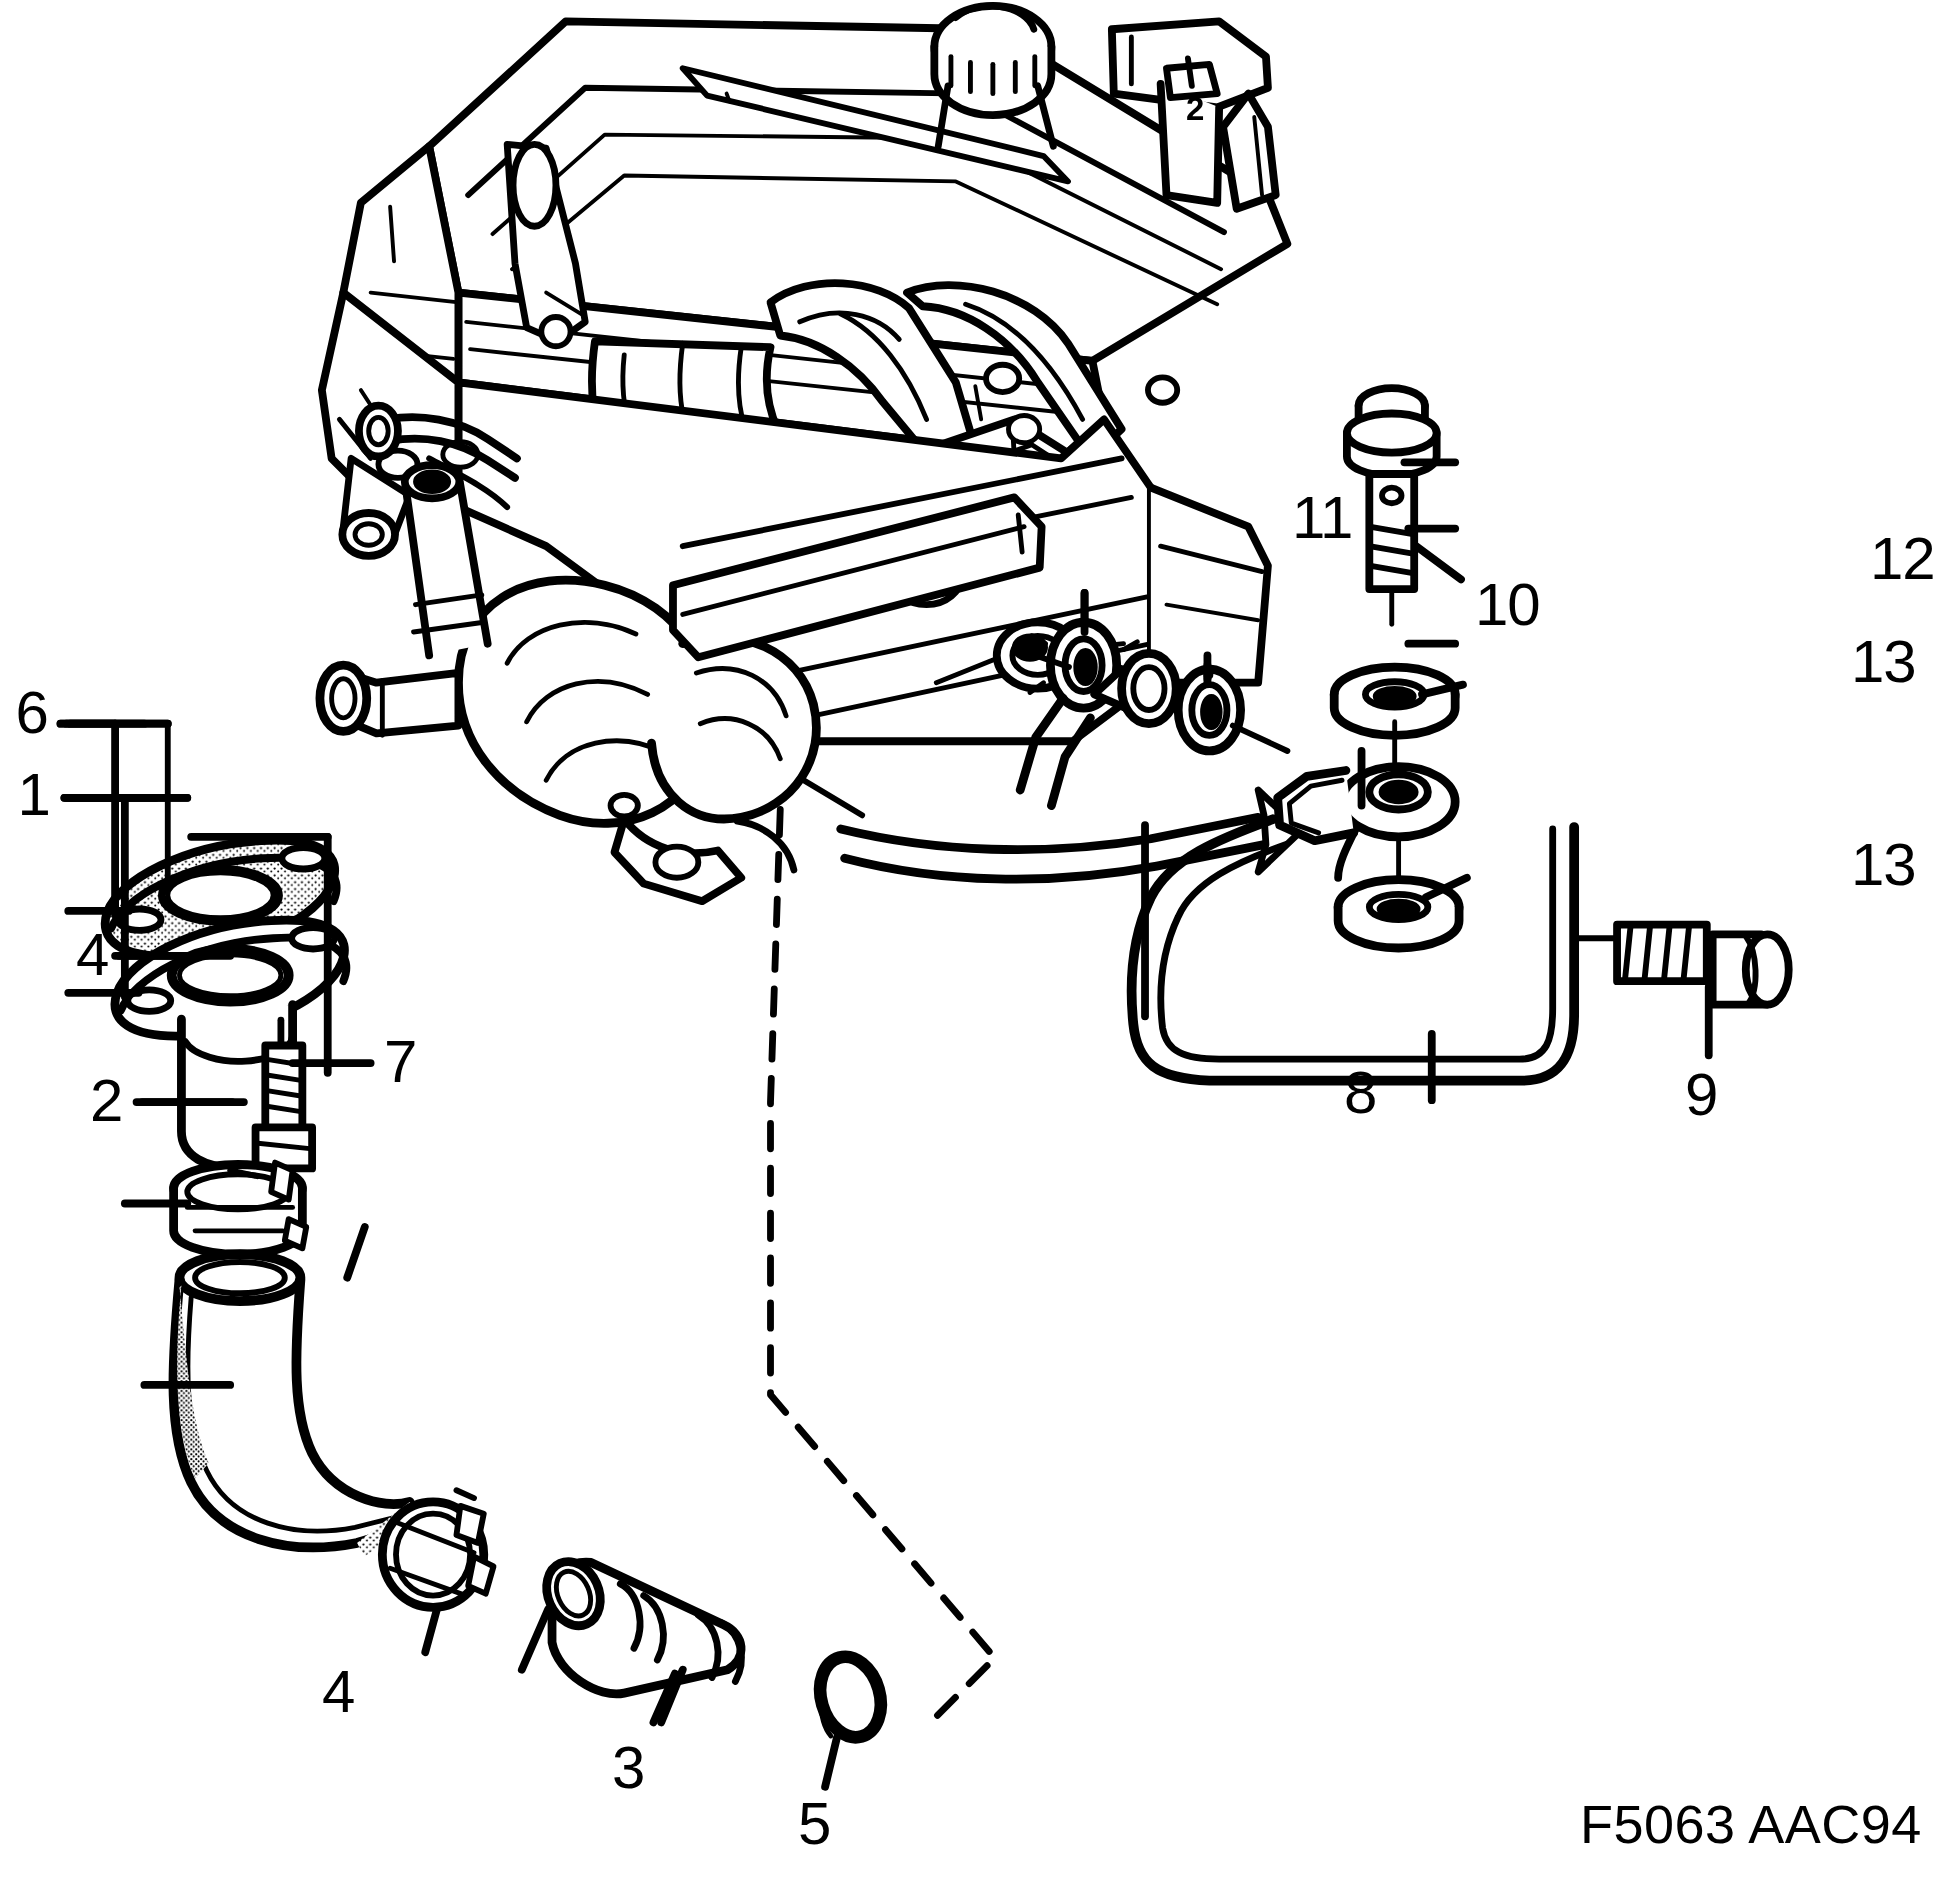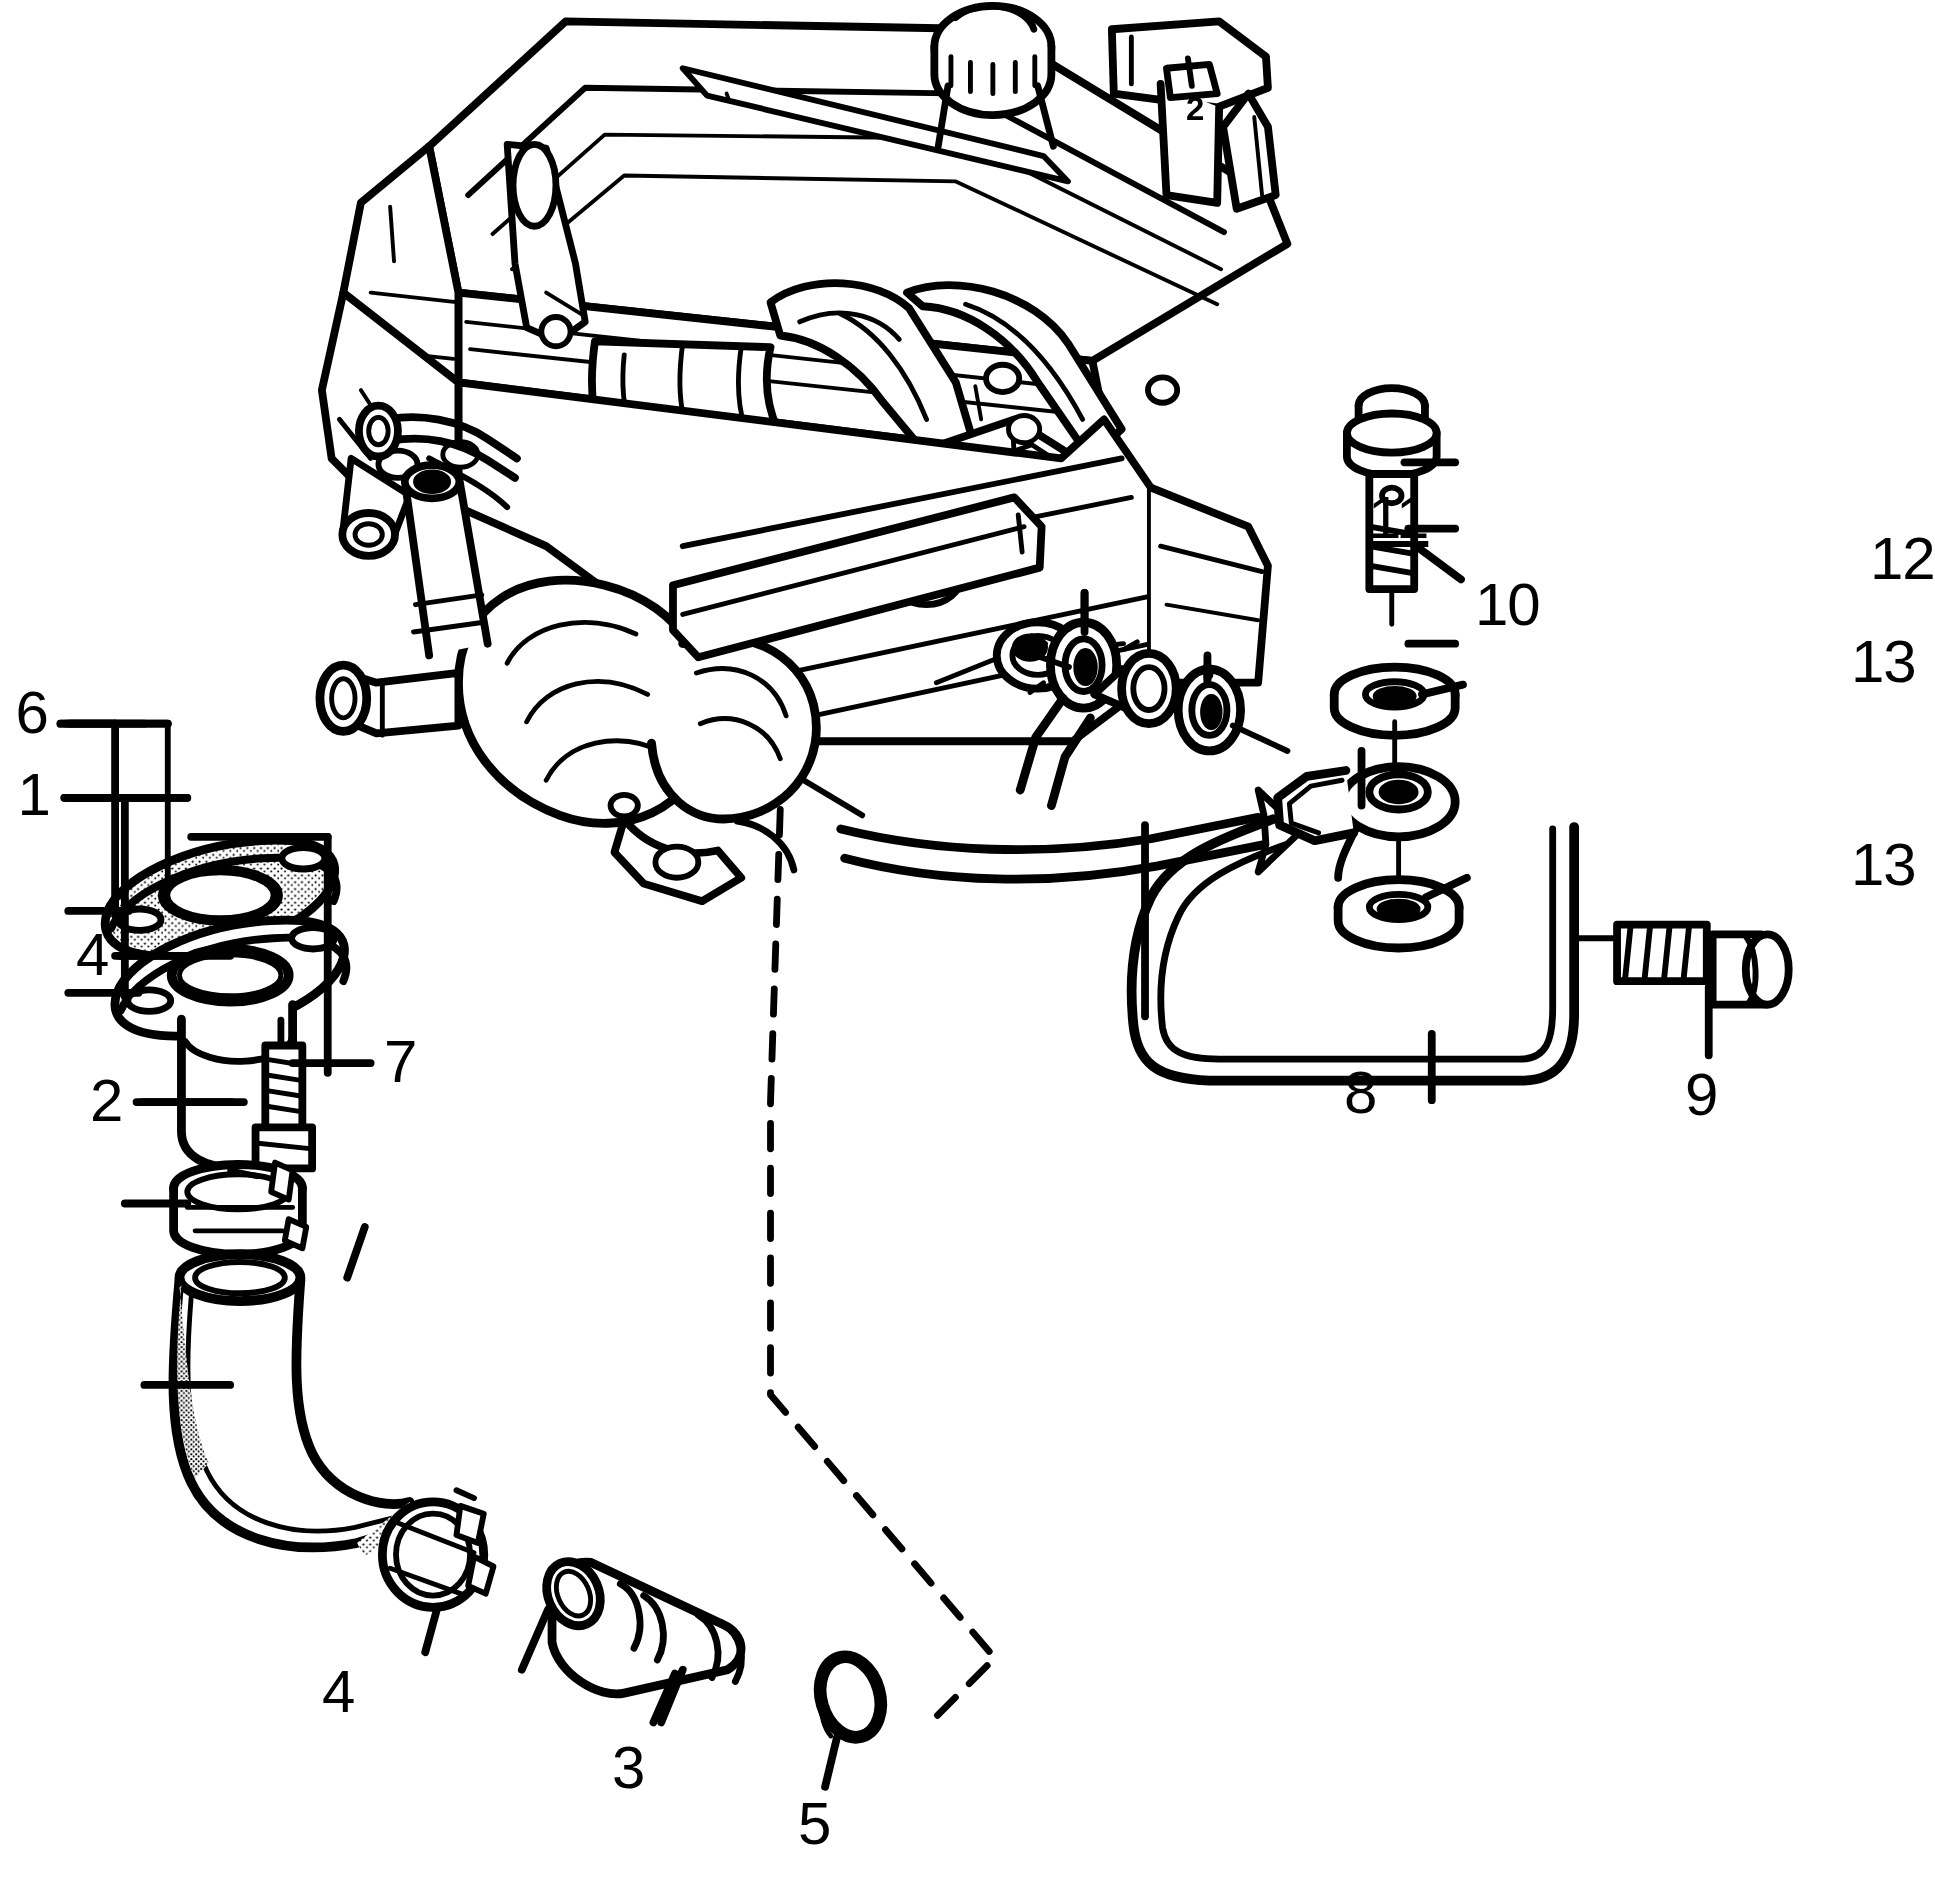--- a/index.html
+++ b/index.html
@@ -522,22 +522,23 @@
   <div class="callout callout-num" style="left:76px;  top:925px;">4</div>
   <div class="callout callout-num" style="left:90px;  top:1071px;">2</div>
   <div class="callout callout-num" style="left:384px; top:1032px;">7</div>
   <div class="callout callout-num" style="left:322px; top:1662px;">4</div>
   <div class="callout callout-num" style="left:612px; top:1738px;">3</div>
   <div class="callout callout-num" style="left:798px; top:1794px;">5</div>
 
   <div class="callout callout-num" style="left:1344px; top:1063px;">8</div>
   <div class="callout callout-num" style="left:1685px; top:1065px;">9</div>
   <div class="callout callout-num" style="left:1475px; top:575px;">10</div>
-  <div class="callout callout-num" style="left:1368px; top:488px;text-decoration:underline;">11</div>
+  <div class="callout callout-num" style="left:1292px; top:488px;">11</div>
   <div class="callout callout-num" style="left:1851px; top:529px;margin-left:19px;">12</div>
   <div class="callout callout-num" style="left:1851px; top:632px;">13</div>
   <div class="callout callout-num" style="left:1851px; top:835px;">13</div>
 
   <div class="tag-2" style="left:1186px; top:90px;">2</div>
 
+  <div class="caption">F5063 AAC94</div>
 
 </div>
 
 
 </body></html>

